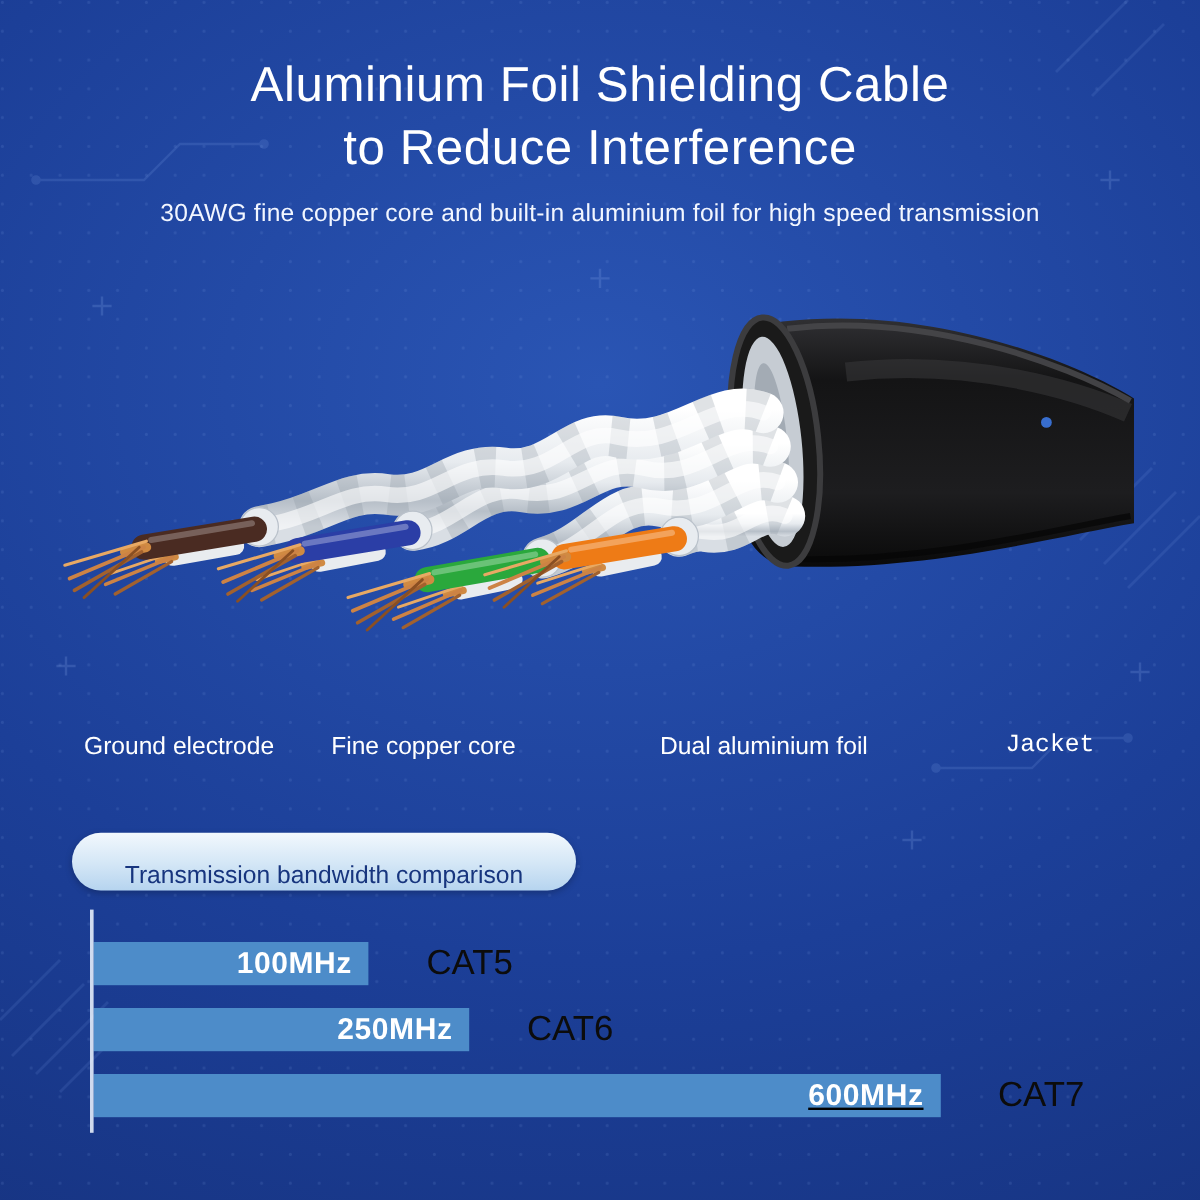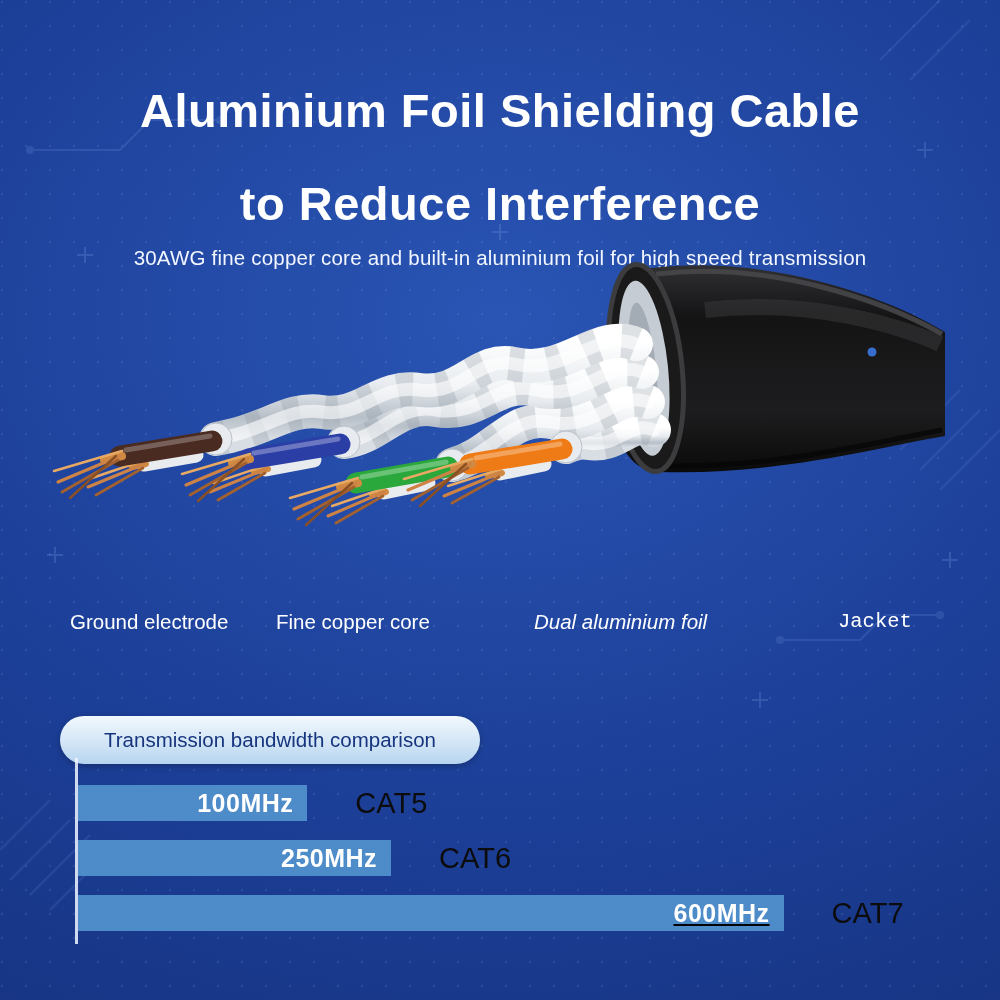--- a/index.html
+++ b/index.html
@@ -4,36 +4,36 @@
 <style>
   html,body{margin:0;padding:0;background:#0d2258;}
   .page{
     position:relative;width:1000px;height:1000px;overflow:hidden;
     font-family:"Liberation Sans", sans-serif;
     background:radial-gradient(130% 100% at 50% 32%, #2a55b4 0%, #1c3f98 48%, #142e76 100%);
   }
   .bg-pattern{position:absolute;left:0;top:0;width:1000px;height:1000px;}
 
   .header{position:absolute;top:44px;left:0;width:100%;text-align:center;}
-  .title{font-size:47px;line-height:53px;color:#ffffff;font-weight:700;letter-spacing:.5px;margin-top:40px;}
+  .title{font-size:41px;line-height:53px;color:#ffffff;font-weight:400;letter-spacing:.5px;}
   .subtitle{margin-top:16px;font-size:20.5px;color:#f2f6ff;font-weight:400;letter-spacing:.2px;}
 
   .cable-figure{position:absolute;left:0;top:240px;width:1000px;height:370px;}
 
   .part-labels{position:absolute;top:610px;left:0;width:100%;height:30px;color:#ffffff;font-size:20.5px;}
   .part-labels span{position:absolute;white-space:nowrap;top:0;}
   .part-labels span:nth-child(1){left:70px;}
   .part-labels span:nth-child(2){left:276px;}
-  .part-labels span:nth-child(3){left:534px;font-style:italic;}
+  .part-labels span:nth-child(3){left:550px;}
   .part-labels span:nth-child(4){left:838px;font-family:Liberation Mono, monospace;}
 
   .badge{
-    position:absolute;left:60px;top:716px;width:420px;height:48px;border-radius:24px;
+    position:absolute;left:60px;top:694px;width:420px;height:48px;border-radius:24px;
     background:linear-gradient(180deg,#f2f8fd 0%,#d3e6f6 55%,#b6d4ef 100%);
-    display:flex;align-items:center;justify-content:center;
+    display:flex;align-items:flex-end;justify-content:center;
     font-size:20.5px;color:#17357e;font-weight:500;
     box-shadow:0 2px 6px rgba(0,0,0,.25);
   }
 
   .chart{position:absolute;left:75px;top:756px;width:885px;height:198px;box-sizing:border-box;padding-top:29px;padding-left:3px;}
   .axis-line{position:absolute;left:0;top:2px;bottom:10px;width:3px;background:rgba(240,247,255,.85);}
   .chart-row{display:flex;align-items:center;height:36px;margin-bottom:19px;}
   .bar{height:36px;display:flex;align-items:center;justify-content:flex-end;box-sizing:border-box;padding-right:14px;text-align:right;}
   .mhz{color:#ffffff;font-size:25px;font-weight:700;letter-spacing:.5px;white-space:nowrap;}
   .cat{margin-left:48px;font-size:29px;color:#0c0c0c;font-weight:500;white-space:nowrap;}

